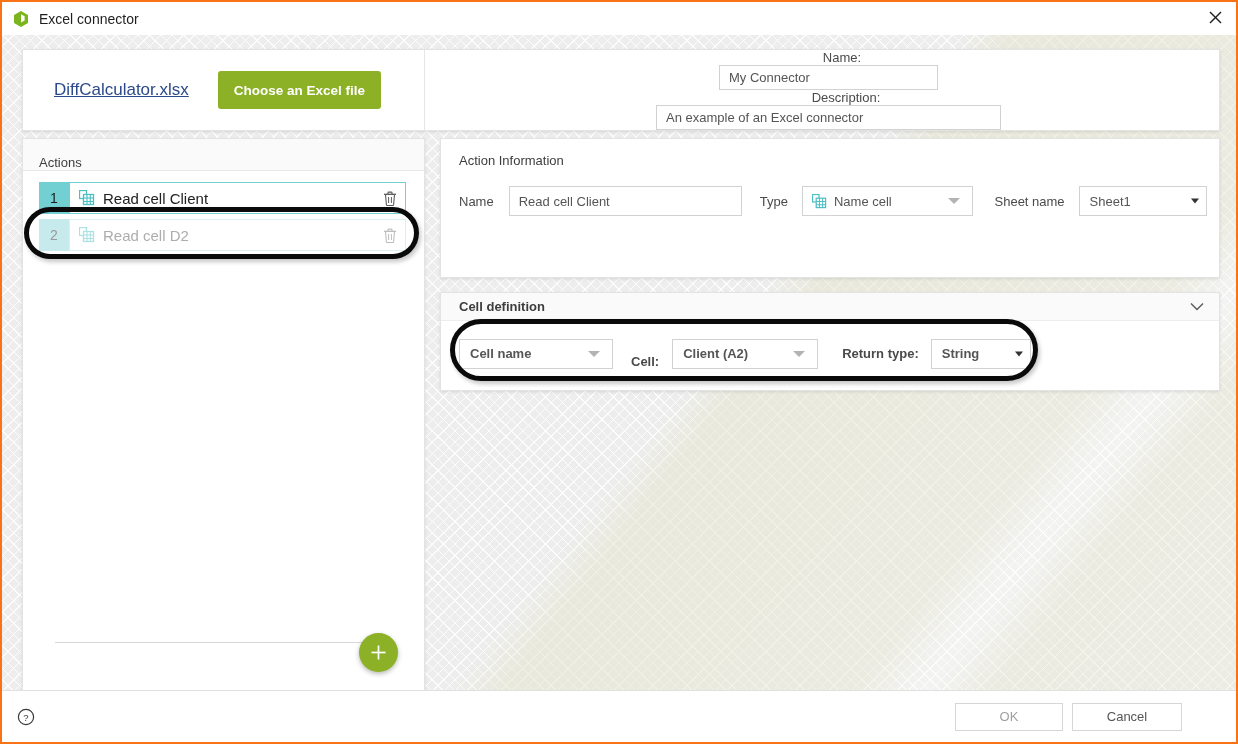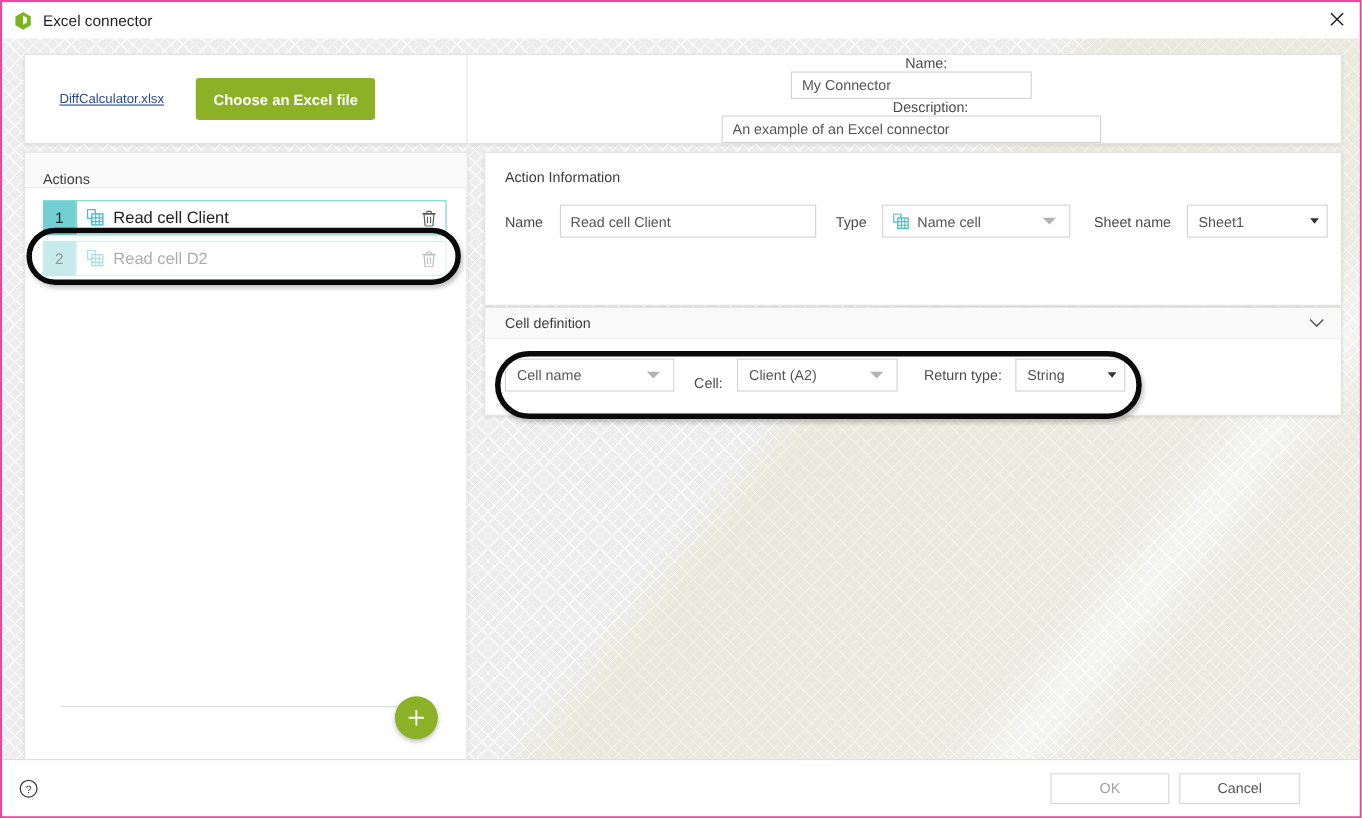--- a/index.html
+++ b/index.html
@@ -8,21 +8,21 @@
     width: 1238px; height: 744px;
     overflow: hidden;
     font-family: "Liberation Sans", sans-serif;
   }
 
   #window {
     position: relative;
     width: 1238px;
     height: 744px;
     background: #ffffff;
-    border: 2px solid #ec4899;
+    border: 2px solid #f97316;
     overflow: hidden;
   }
 
   
   #titlebar {
     position: absolute;
     left: 0; top: 0;
     width: 1234px; height: 33px;
     background: #ffffff;
     display: flex;
@@ -74,21 +74,21 @@
 
   
   #file-card { left: 20px; top: 14px; width: 1198px; height: 82px; }
   #file-col {
     position: absolute; left: 0; top: 0; width: 402px; height: 80px;
     border-right: 1px solid #e6e6e6;
     display: flex; align-items: center;
   }
   #file-link {
     margin-left: 31px;
-    font-size: 12px;
+    font-size: 17px;
     color: #2b4a8b;
     text-decoration: underline;
     cursor: pointer;
     white-space: nowrap;
   }
   #choose-file-btn {
     margin-left: 29px;
     background: #8cb126;
     color: #ffffff;
     font-size: 13.5px;
@@ -238,21 +238,21 @@
     border-right: 4px solid transparent;
     border-top: 5px solid #333333;
   }
   #type-label { margin-left: 18px; }
   #type-select { margin-left: 14px; width: 181px; padding-left: 9px; }
   #type-select .select-value { margin-left: 7px; }
   #sheet-label { margin-left: 22px; }
   #sheet-select { margin-left: 14px; width: 136px; }
 
   
-  #cell-card { left: 438px; top: 244px; width: 780px; height: 99px; }
+  #cell-card { left: 438px; top: 257px; width: 780px; height: 99px; font-weight: bold; }
   #cell-header {
     height: 28px;
     background: #fafafa;
     border-bottom: 1px solid #ededed;
     display: flex; align-items: center;
     position: relative;
   }
   #cell-header-title { margin-left: 18px; font-size: 13px; color: #3d3d3d; }
   #cell-collapse {
     position: absolute; right: 14px; top: 50%;

